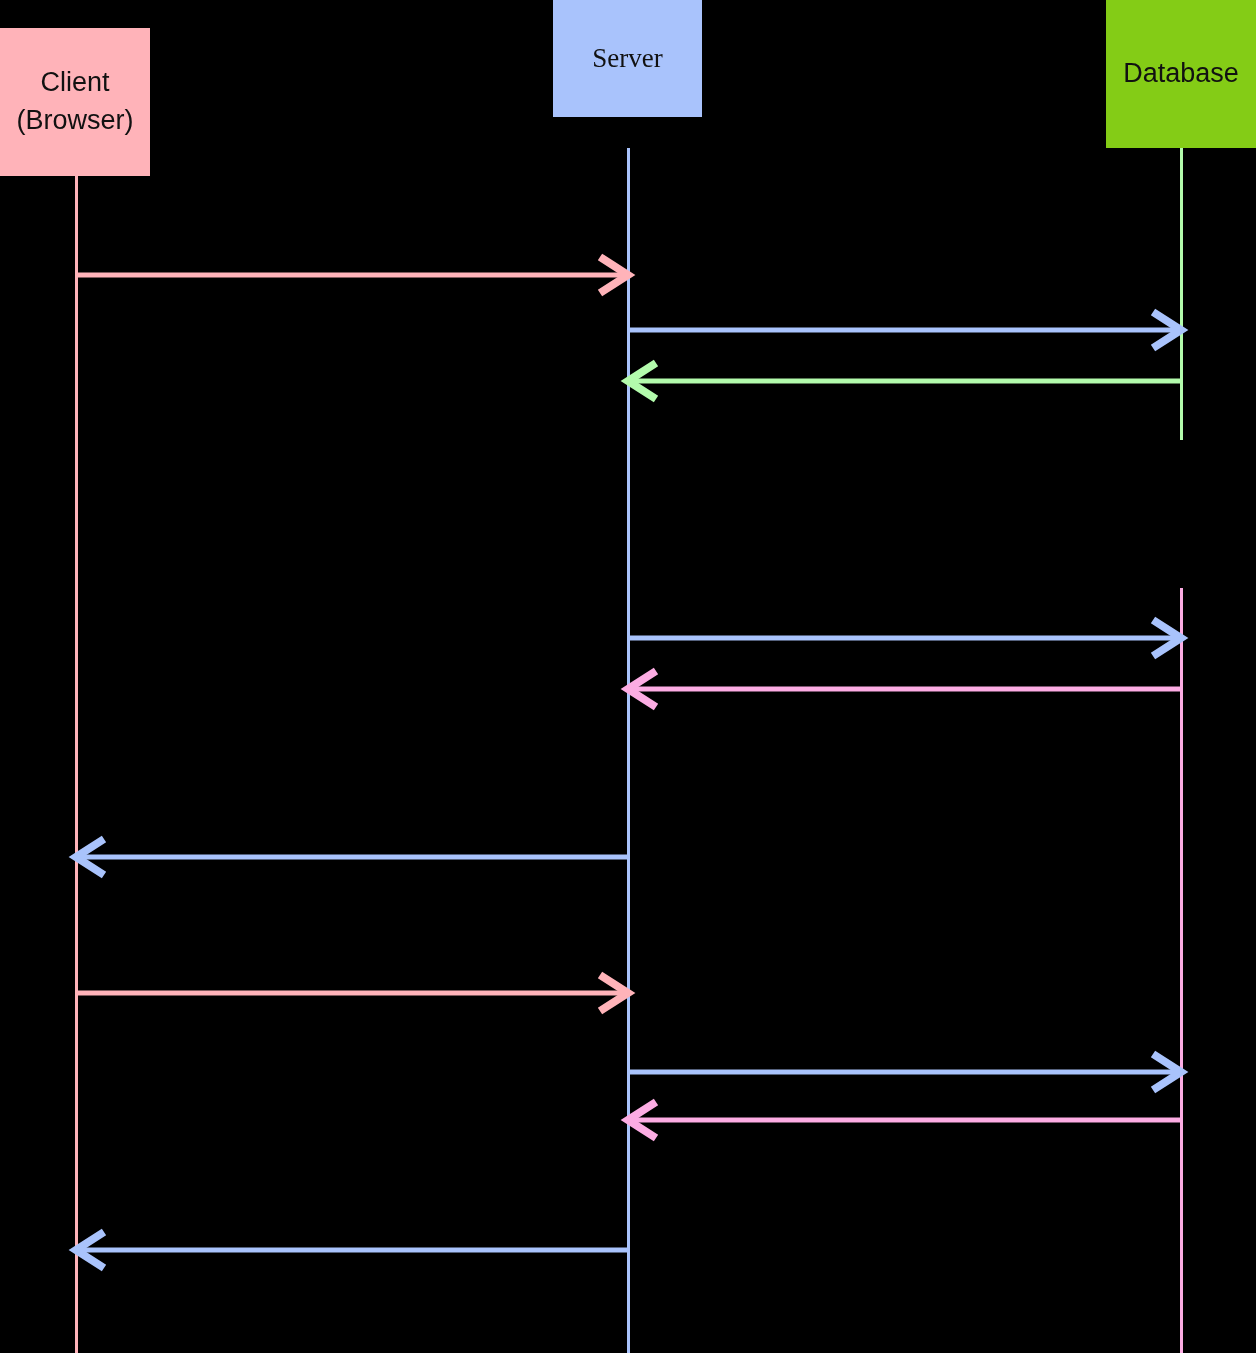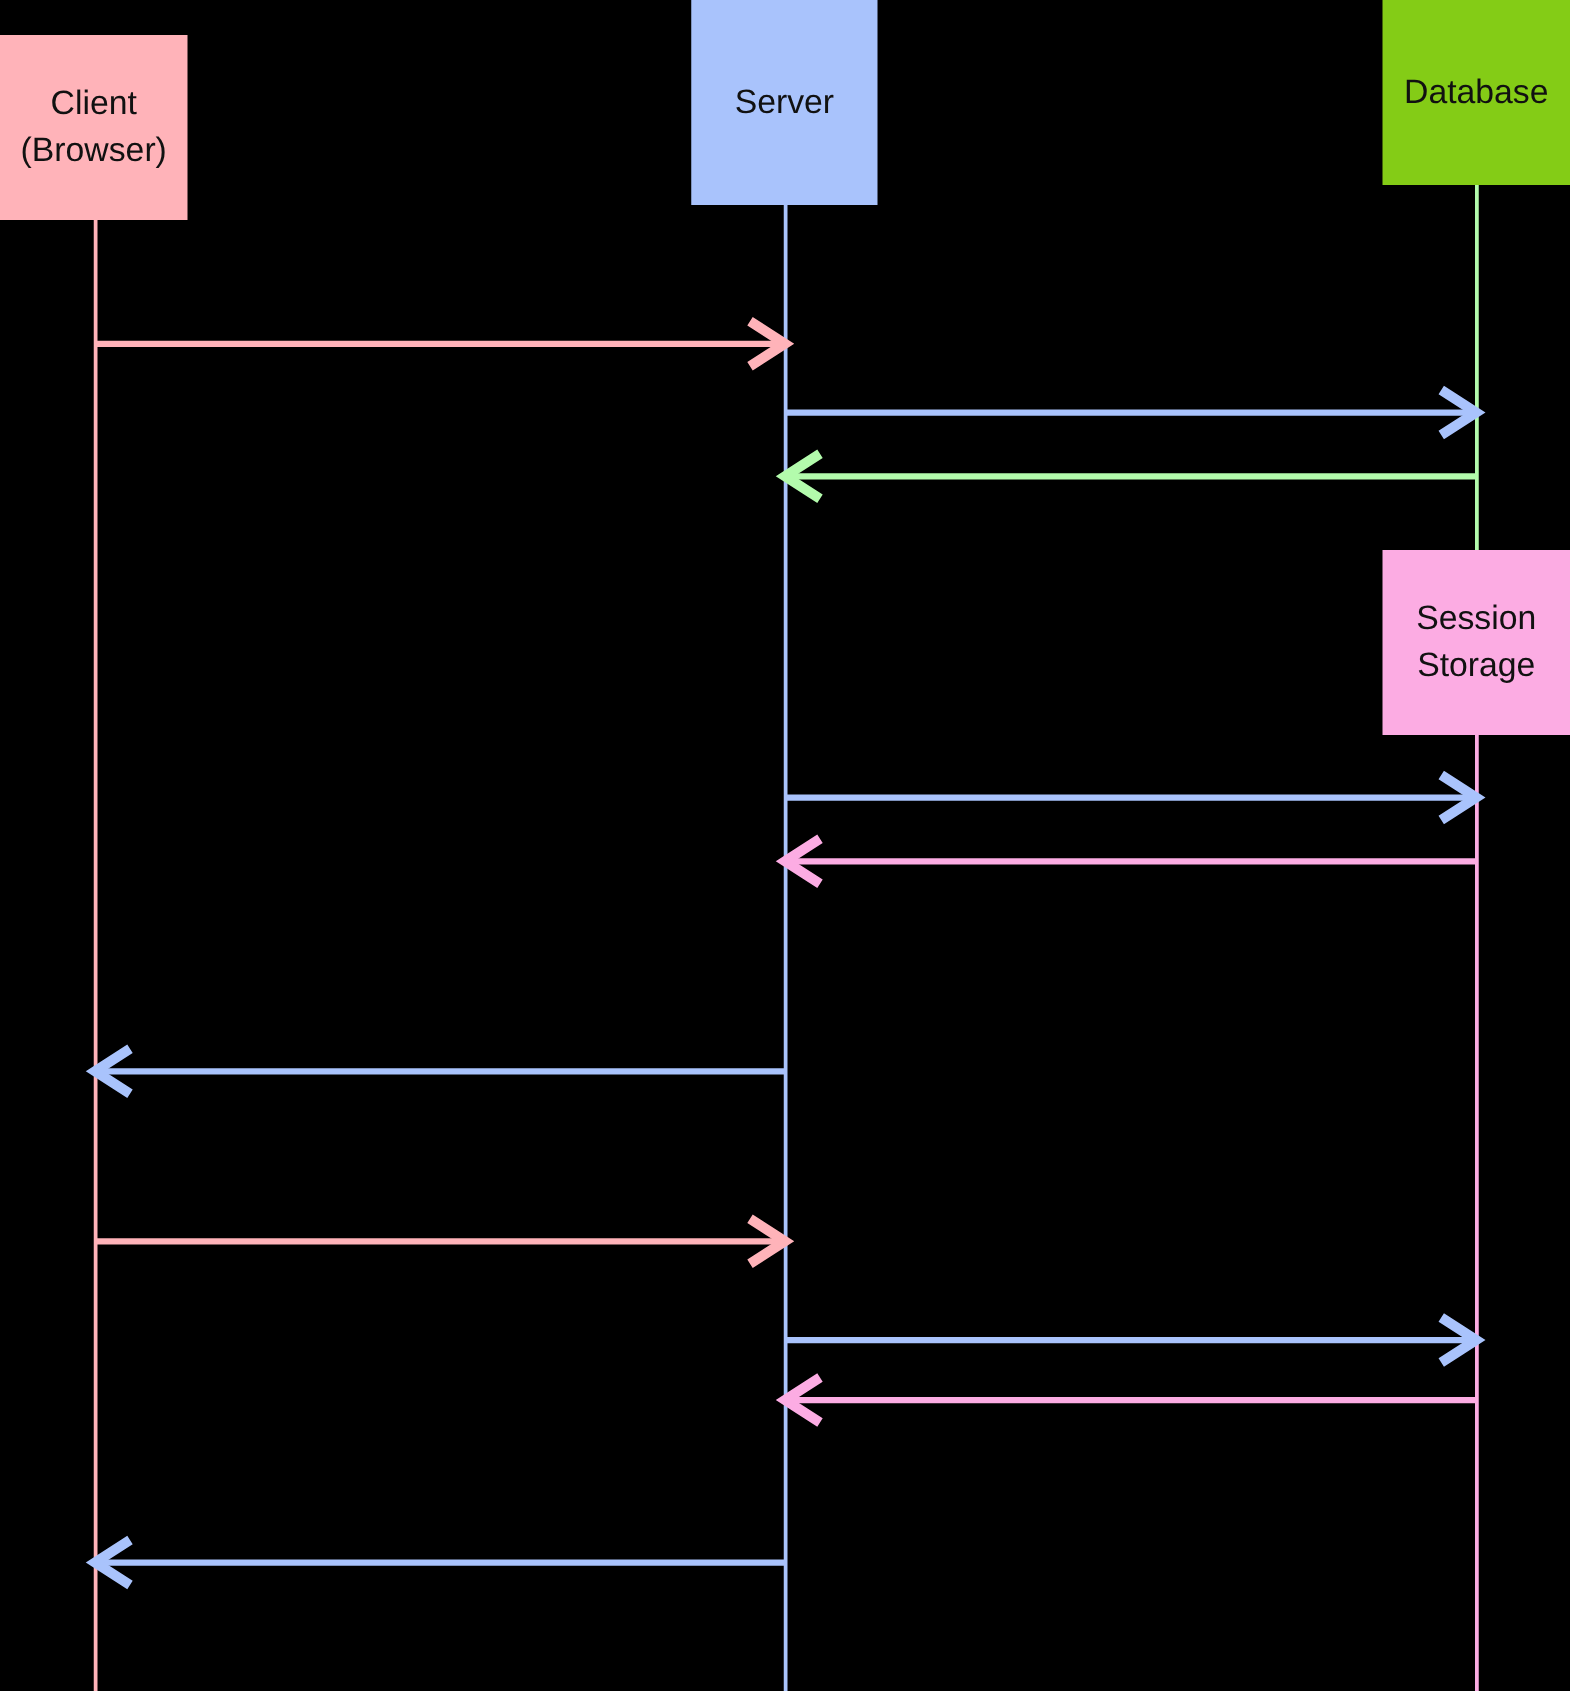--- a/index.html
+++ b/index.html
@@ -33,21 +33,21 @@
     display: flex;
     align-items: center;
     justify-content: center;
     text-align: center;
     color: var(--text, #111111);
     font-size: 27px;
     line-height: 1.4;
     font-weight: 400;
   }
   .actor-client   { left: 0;     top: 0;     width: 150px; height: 148px; margin-top: 28px; }
-  .actor-server   { left: 553px; top: 0;     width: 149px; height: 164px; }
+  .actor-server   { left: 553px; top: 0;     width: 149px; height: 117px; font-family: Liberation Serif, serif; }
   .actor-database { left: 1106px;top: 0;     width: 150px; height: 148px; }
   .actor-session  { left: 1106px;top: 440px; width: 150px; height: 148px; }
   .actor-label { display: inline-block; max-width: 140px; }
 </style>
 </head>
 <body>
 
 <div class="diagram">
   <div class="layer" id="lifelines-layer">
       <div class="lifeline" style="left: 74.5px; top: 148px; height: 1205px; background-color: rgb(255, 179, 185);"></div>
@@ -103,16 +103,13 @@
   </div>
 
   <div class="actor actor-server" style="background-color: rgb(169, 195, 252);">
     <span class="actor-label">Server</span>
   </div>
 
   <div class="actor actor-database" style="background-color: #84cc16;">
     <span class="actor-label">Database</span>
   </div>
 
-  <div class="actor actor-session" style="background-color: rgb(252, 172, 227);">
-    <span class="actor-label">Session Storage</span>
-  </div>
 </div>
 
 </body></html>

